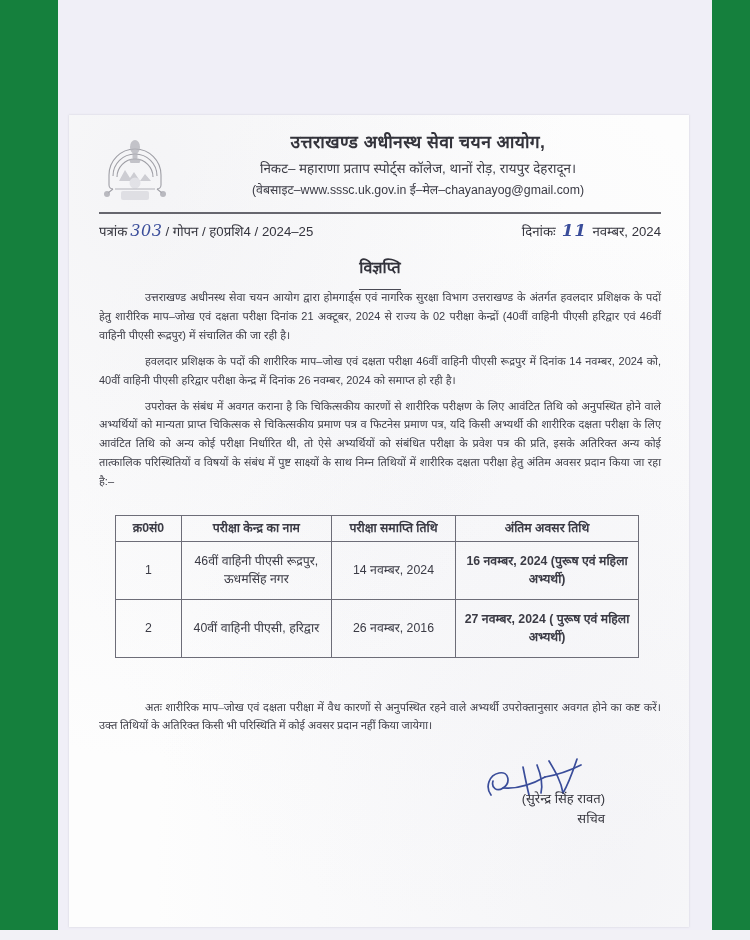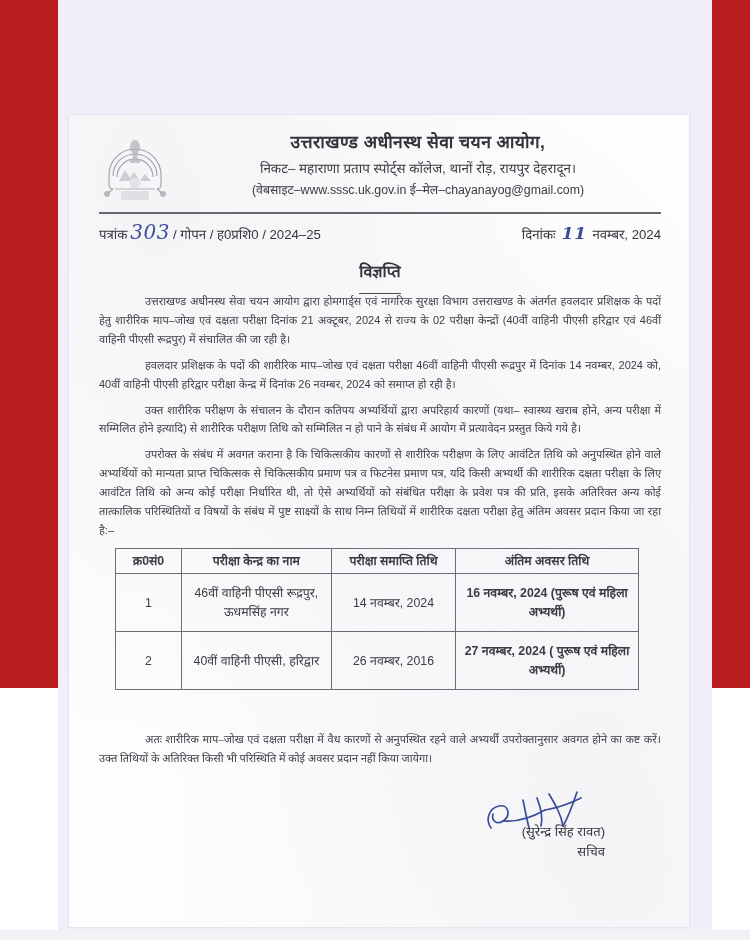--- a/index.html
+++ b/index.html
@@ -9,22 +9,22 @@
   }
   body {
     width: 750px;
     height: 940px;
     overflow: hidden;
     font-family: "Liberation Sans", "DejaVu Sans", sans-serif;
   }
   .viewport {
     position: relative;
     width: 750px;
-    height: 688px;
-    background: #b91c1c;
+    height: 940px;
+    background: #15803d;
   }
   
   .backdrop {
     position: absolute;
     left: 58px;
     top: 0px;
     width: 654px;
     height: 930px;
     background: #f0eff7;
   }
@@ -119,21 +119,21 @@
     justify-content: space-between;
     align-items: baseline;
     margin-top: 6px;
     font-size: 13.2px;
     color: #35353e;
   }
   .ref-left, .ref-right { white-space: nowrap; }
   .handwrite {
     font-family: "DejaVu Serif", serif;
     color: #3a4d9a;
-    font-size: 20px;
+    font-size: 16px;
     font-style: italic;
     padding: 0 3px;
     letter-spacing: 0.5px;
   }
   .ref-right .handwrite { font-size: 17px; padding: 0 6px; font-weight: bold; }
 
   
   .notice-title {
     text-align: center;
     margin: 16px 0 10px 0;
@@ -152,21 +152,21 @@
     font-size: 11px;
     line-height: 1.72;
     text-align: justify;
     text-indent: 46px;
     color: #3c3c46;
     hyphens: none;
   }
   p.para.tight { margin-bottom: 6px; }
 
   
-  .tbl-wrap { margin: 8px 0 0 16px; }
+  .tbl-wrap { margin: 24px 0 0 16px; }
   table.data {
     border-collapse: collapse;
     width: 524px;
     font-size: 12.3px;
     color: #3b3b45;
   }
   table.data th, table.data td {
     border: 1px solid #6d6d78;
     padding: 4px 5px;
     text-align: center;
@@ -258,32 +258,31 @@
         <div class="head-text">
           <div class="org-name">उत्तराखण्ड अधीनस्थ सेवा चयन आयोग,</div>
           <div class="org-addr">निकट– महाराणा प्रताप स्पोर्ट्स कॉलेज, थानों रोड़, रायपुर देहरादून।</div>
           <div class="org-web">(वेबसाइट–www.sssc.uk.gov.in   ई–मेल–chayanayog@gmail.com)</div>
         </div>
       </div>
 
       <div class="rule"></div>
 
       <div class="refrow">
-        <div class="ref-left"><span>पत्रांक</span><span class="handwrite">303</span><span>/ गोपन / ह0प्रशि0 / 2024–25</span></div>
+        <div class="ref-left"><span>पत्रांक</span><span class="handwrite">303</span><span>/ गोपन / ह0प्रशि4 / 2024–25</span></div>
         <div class="ref-right"><span>दिनांकः</span><span class="handwrite">11</span><span>नवम्बर, 2024</span></div>
       </div>
 
       <div class="notice-title">
         <span>विज्ञप्ति</span>
       </div>
 
       <div>
         <p class="para">उत्तराखण्ड अधीनस्थ सेवा चयन आयोग द्वारा होमगार्ड्स एवं नागरिक सुरक्षा विभाग उत्तराखण्ड के अंतर्गत हवलदार प्रशिक्षक के पदों हेतु शारीरिक माप–जोख एवं दक्षता परीक्षा दिनांक 21 अक्टूबर, 2024 से राज्य के 02 परीक्षा केन्द्रों (40वीं वाहिनी पीएसी हरिद्वार एवं 46वीं वाहिनी पीएसी रूद्रपुर) में संचालित की जा रही है।</p>
         <p class="para">हवलदार प्रशिक्षक के पदों की शारीरिक माप–जोख एवं दक्षता परीक्षा 46वीं वाहिनी पीएसी रूद्रपुर में दिनांक 14 नवम्बर, 2024 को, 40वीं वाहिनी पीएसी हरिद्वार परीक्षा केन्द्र में दिनांक 26 नवम्बर, 2024 को समाप्त हो रही है।</p>
-        <p class="para">उक्त शारीरिक परीक्षण के संचालन के दौरान कतिपय अभ्यर्थियों द्वारा अपरिहार्य कारणों (यथा– स्वास्थ्य खराब होने, अन्य परीक्षा में सम्मिलित होने इत्यादि) से शारीरिक परीक्षण तिथि को सम्मिलित न हो पाने के संबंध में आयोग में प्रत्यावेदन प्रस्तुत किये गये है।</p>
         <p class="para tight">उपरोक्त के संबंध में अवगत कराना है कि चिकित्सकीय कारणों से शारीरिक परीक्षण के लिए आवंटित तिथि को अनुपस्थित होने वाले अभ्यर्थियों को मान्यता प्राप्त चिकित्सक से चिकित्सकीय प्रमाण पत्र व फिटनेस प्रमाण पत्र, यदि किसी अभ्यर्थी की शारीरिक दक्षता परीक्षा के लिए आवंटित तिथि को अन्य कोई परीक्षा निर्धारित थी, तो ऐसे अभ्यर्थियों को संबंधित परीक्षा के प्रवेश पत्र की प्रति, इसके अतिरिक्त अन्य कोई तात्कालिक परिस्थितियों व विषयों के संबंध में पुष्ट साक्ष्यों के साथ निम्न तिथियों में शारीरिक दक्षता परीक्षा हेतु अंतिम अवसर प्रदान किया जा रहा है:–</p>
       </div>
 
       <div class="tbl-wrap">
         <table class="data">
           <thead>
             <tr>
               <th class="c-sno">क्र0सं0</th>
               <th class="c-center">परीक्षा केन्द्र का नाम</th>
               <th class="c-end">परीक्षा समाप्ति तिथि</th>

